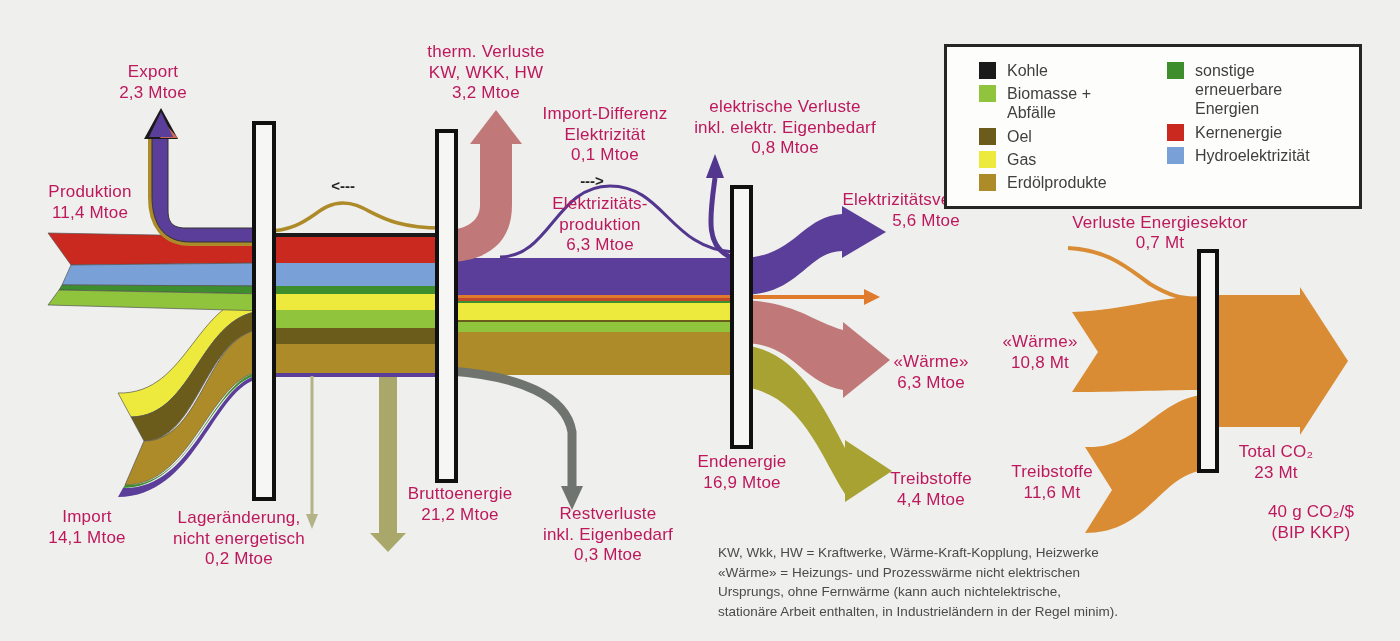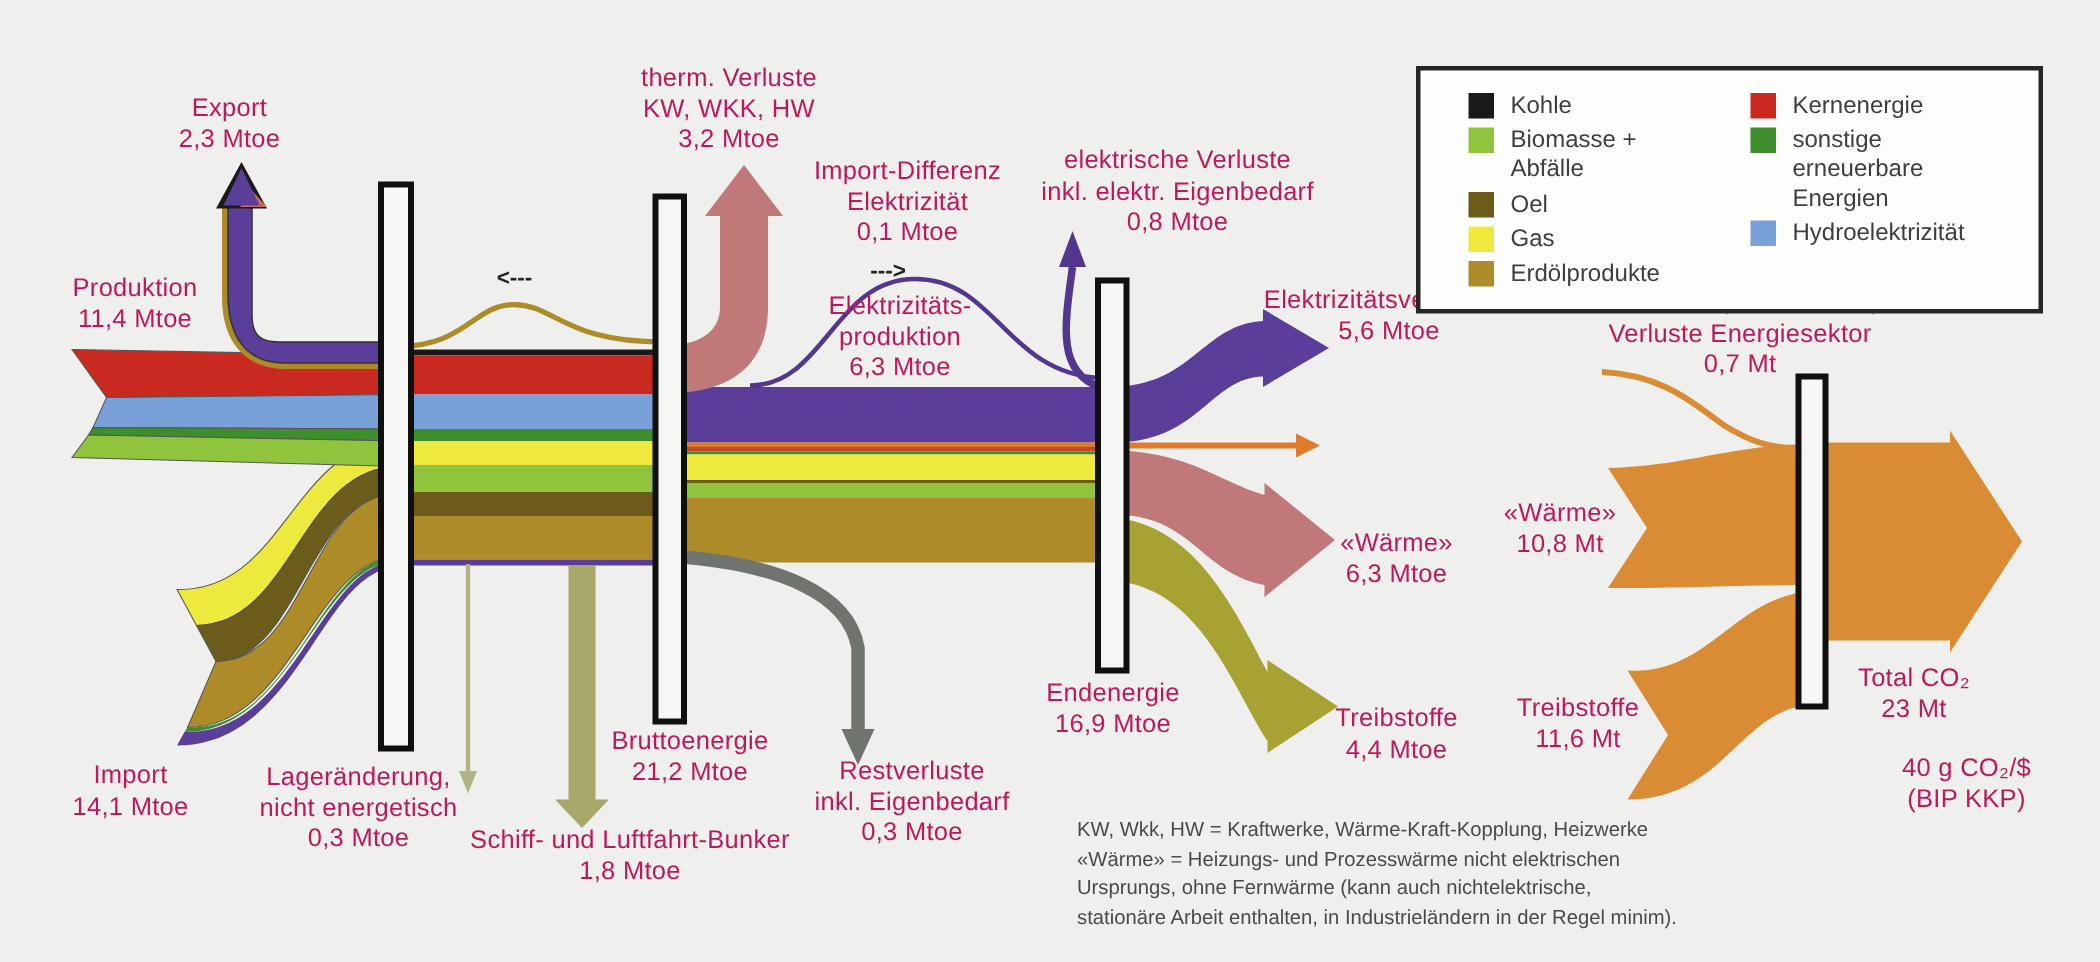--- a/index.html
+++ b/index.html
@@ -149,23 +149,21 @@
   <div class="lbl" style="left:931px;top:352px;">«Wärme»
 6,3 Mtoe</div>
   <div class="lbl" style="left:931px;top:469px;">Treibstoffe
 4,4 Mtoe</div>
   <div class="lbl" style="left:742px;top:452px;">Endenergie
 16,9 Mtoe</div>
   <div class="lbl" style="left:87px;top:507px;">Import
 14,1 Mtoe</div>
   <div class="lbl" style="left:239px;top:508px;">Lageränderung,
 nicht energetisch
-0,3 Mtoe</div>
-  <div class="lbl" style="left:420px;top:550px;">Schiff- und Luftfahrt-Bunker
-1,8 Mtoe</div>
+0,2 Mtoe</div>
   <div class="lbl" style="left:460px;top:484px;">Bruttoenergie
 21,2 Mtoe</div>
   <div class="lbl" style="left:608px;top:504px;">Restverluste
 inkl. Eigenbedarf
 0,3 Mtoe</div>
   <div class="lbl" style="left:1040px;top:332px;">«Wärme»
 10,8 Mt</div>
   <div class="lbl" style="left:1052px;top:462px;">Treibstoffe
 11,6 Mt</div>
   <div class="lbl" style="left:1160px;top:192px;">Elektrizität, Fernwärme,
@@ -198,28 +196,28 @@
         <span class="swatch" style="background:#eeea3d;"></span>
         <span class="legtext">Gas</span>
       </div>
       <div class="legrow">
         <span class="swatch" style="background:#ad8b28;"></span>
         <span class="legtext">Erdölprodukte</span>
       </div>
     </div>
     <div class="col right">
       <div class="legrow">
-        <span class="swatch" style="background:#c9291e;"></span>
-        <span class="legtext">Kernenergie</span>
-      </div>
-      <div class="legrow">
         <span class="swatch" style="background:#3e8e2d;"></span>
         <span class="legtext">sonstige erneuerbare
 Energien</span>
       </div>
       <div class="legrow">
+        <span class="swatch" style="background:#c9291e;"></span>
+        <span class="legtext">Kernenergie</span>
+      </div>
+      <div class="legrow">
         <span class="swatch" style="background:#7aa0d8;"></span>
         <span class="legtext">Hydroelektrizität</span>
       </div>
     </div>
   </div>
 
 </div>
 
 </body></html>

